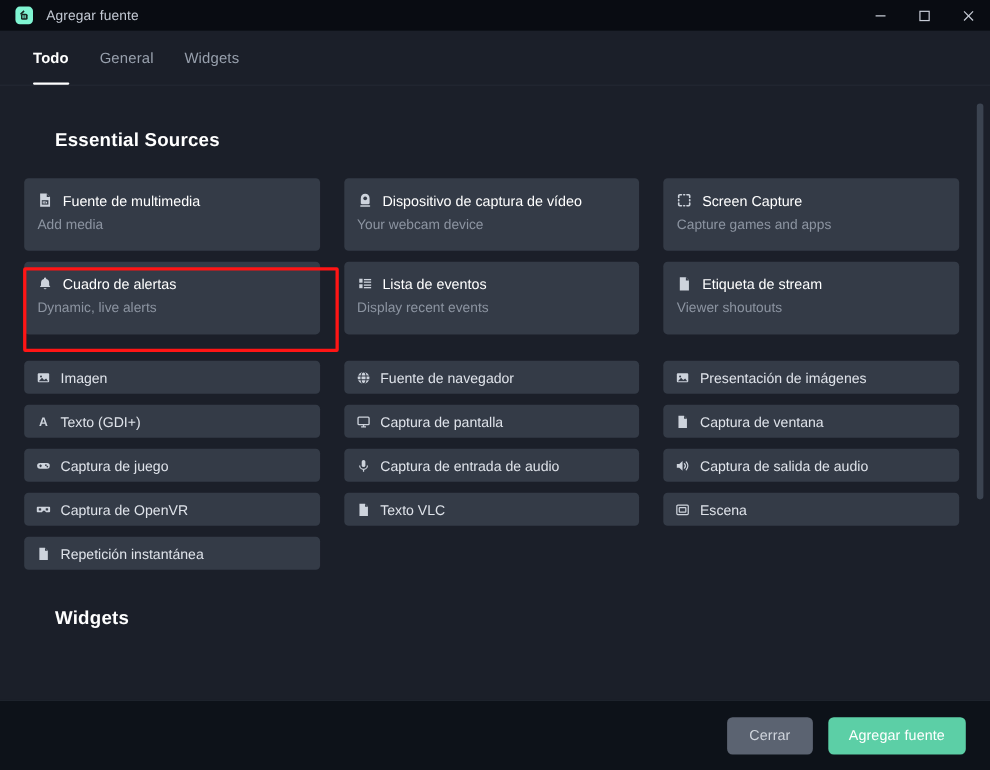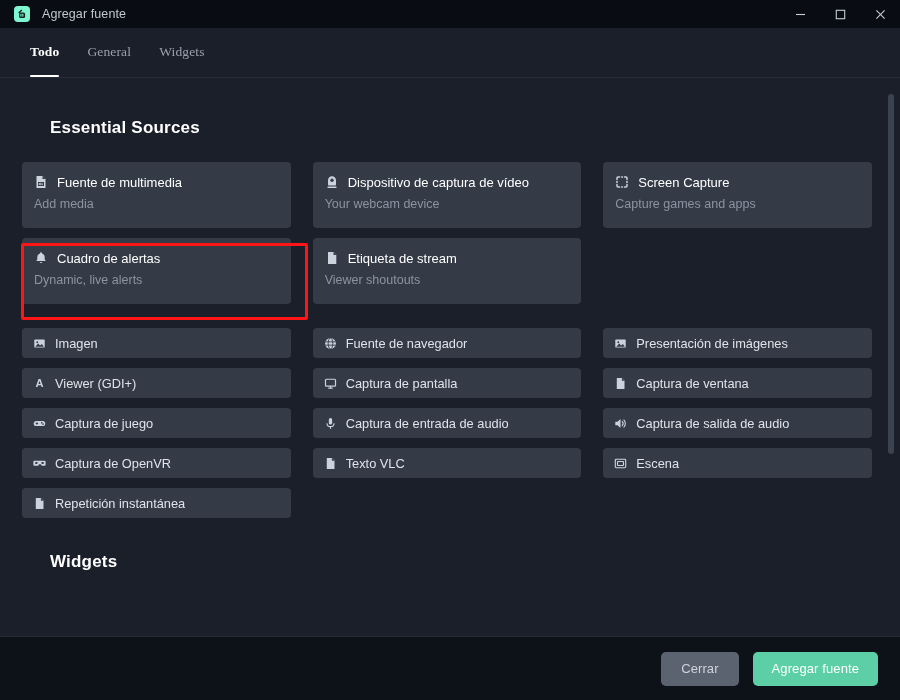--- a/index.html
+++ b/index.html
@@ -61,21 +61,20 @@
     position: relative;
   }
   .tab {
     position: relative;
     height: 50px;
     display: flex; align-items: center;
     padding: 0 14px;
     font-size: 13.5px;
     color: #98a0ad;
     letter-spacing: .15px;
-    font-family: Liberation Serif, serif;
   }
   .tab.active { color: #ffffff; font-weight: 700; }
   .tab.active::after {
     content: "";
     position: absolute;
     left: 14px; right: 14px; bottom: 0;
     height: 2px;
     background: #ffffff;
     border-radius: 1px;
   }
@@ -313,20 +312,36 @@
             <svg width="14" height="14" viewBox="0 0 14 14">
                 <path d="M7 1.2a1 1 0 0 1 1 1v.4a3.6 3.6 0 0 1 2.7 3.5v2.3l1.1 1.6H2.2l1.1-1.6V6.1A3.6 3.6 0 0 1 6 2.6v-.4a1 1 0 0 1 1-1z" fill="currentColor"></path>
                 <path d="M5.6 11.1a1.5 1.5 0 0 0 2.8 0z" fill="currentColor"></path>
               </svg>
           </span>
           <span class="card-title">Cuadro de alertas</span>
         </div>
         <div class="card-sub">Dynamic, live alerts</div>
       </div>
 
+      <div class="card">
+        <div class="card-head">
+          <span class="ic">
+            <svg width="14" height="14" viewBox="0 0 14 14">
+                <rect x="1.6" y="2.4" width="3" height="3.6" fill="currentColor"></rect>
+                <rect x="1.6" y="7.4" width="3" height="3.6" fill="currentColor"></rect>
+                <rect x="5.8" y="2.6" width="6.6" height="1.2" fill="currentColor"></rect>
+                <rect x="5.8" y="4.9" width="6.6" height="1.2" fill="currentColor"></rect>
+                <rect x="5.8" y="7.6" width="6.6" height="1.2" fill="currentColor"></rect>
+                <rect x="5.8" y="9.9" width="6.6" height="1.2" fill="currentColor"></rect>
+              </svg>
+          </span>
+          <span class="card-title">Lista de eventos</span>
+        </div>
+        <div class="card-sub">Display recent events</div>
+      </div>
 
       <div class="card">
         <div class="card-head">
           <span class="ic">
             <svg width="14" height="14" viewBox="0 0 14 14">
                 <path d="M3 1h5.5l2.8 2.8V13H3z" fill="currentColor"></path>
                 <path d="M8.5 1v3h3" fill="#343b47"></path>
               </svg>
           </span>
           <span class="card-title">Etiqueta de stream</span>
@@ -375,21 +390,21 @@
         </span>
         <span class="row-label">Presentación de imágenes</span>
       </div>
 
       <div class="row">
         <span class="ic">
           <svg width="13" height="13" viewBox="0 0 14 14">
               <text x="7" y="11.3" font-family="Liberation Sans, sans-serif" font-size="12" font-weight="700" fill="currentColor" text-anchor="middle">A</text>
             </svg>
         </span>
-        <span class="row-label">Viewer (GDI+)</span>
+        <span class="row-label">Texto (GDI+)</span>
       </div>
 
       <div class="row">
         <span class="ic">
           <svg width="13" height="13" viewBox="0 0 14 14" fill="none" stroke="currentColor" stroke-width="1.3">
               <rect x="1.6" y="2.4" width="10.8" height="7.4" rx="1"></rect>
               <line x1="4.6" y1="12" x2="9.4" y2="12"></line>
               <line x1="7" y1="9.8" x2="7" y2="12"></line>
             </svg>
         </span>

